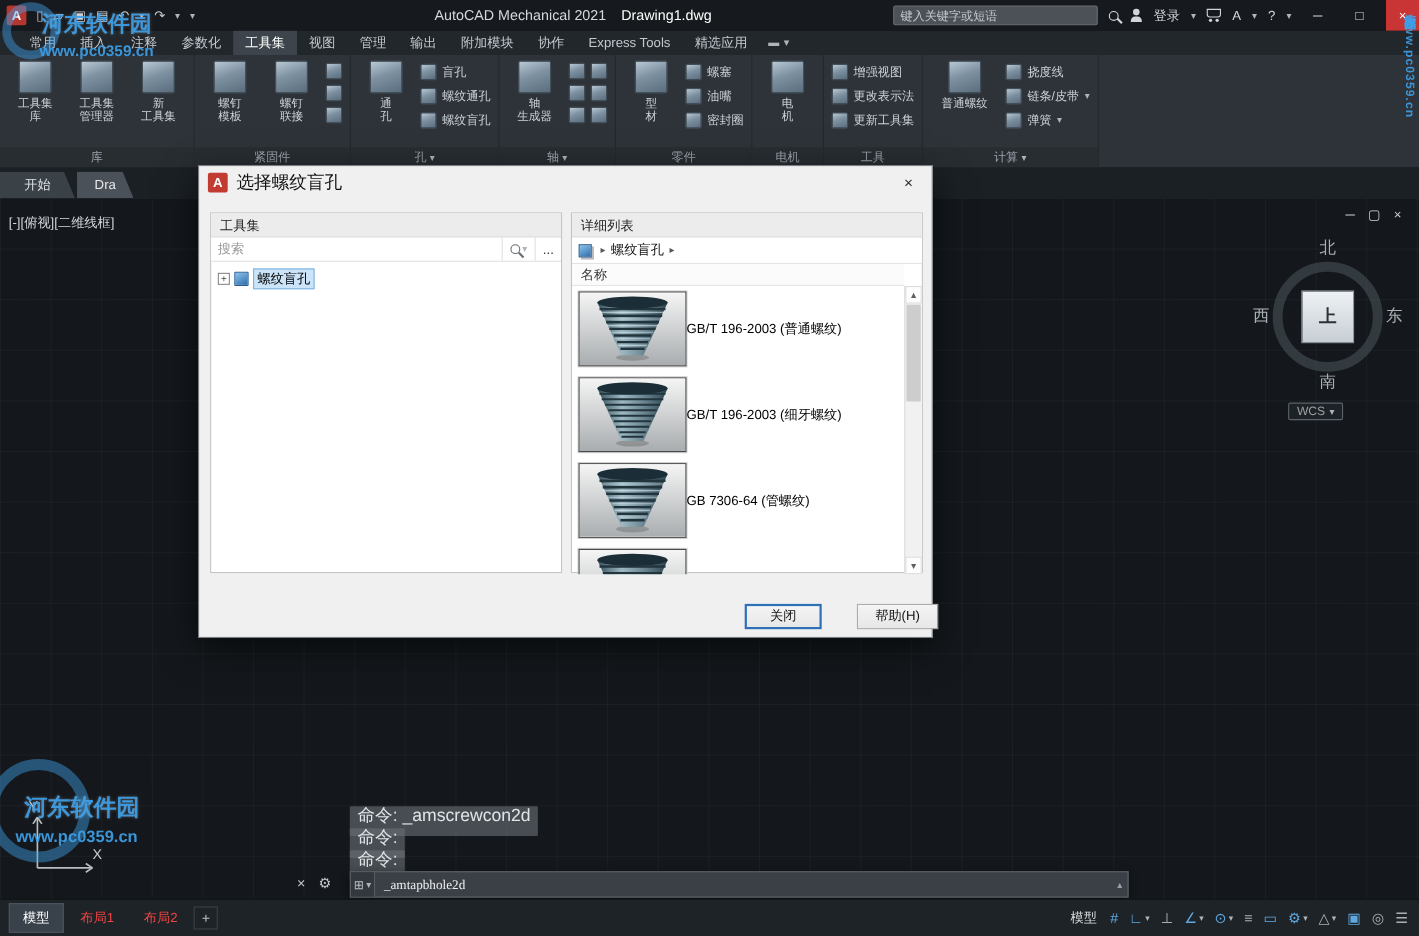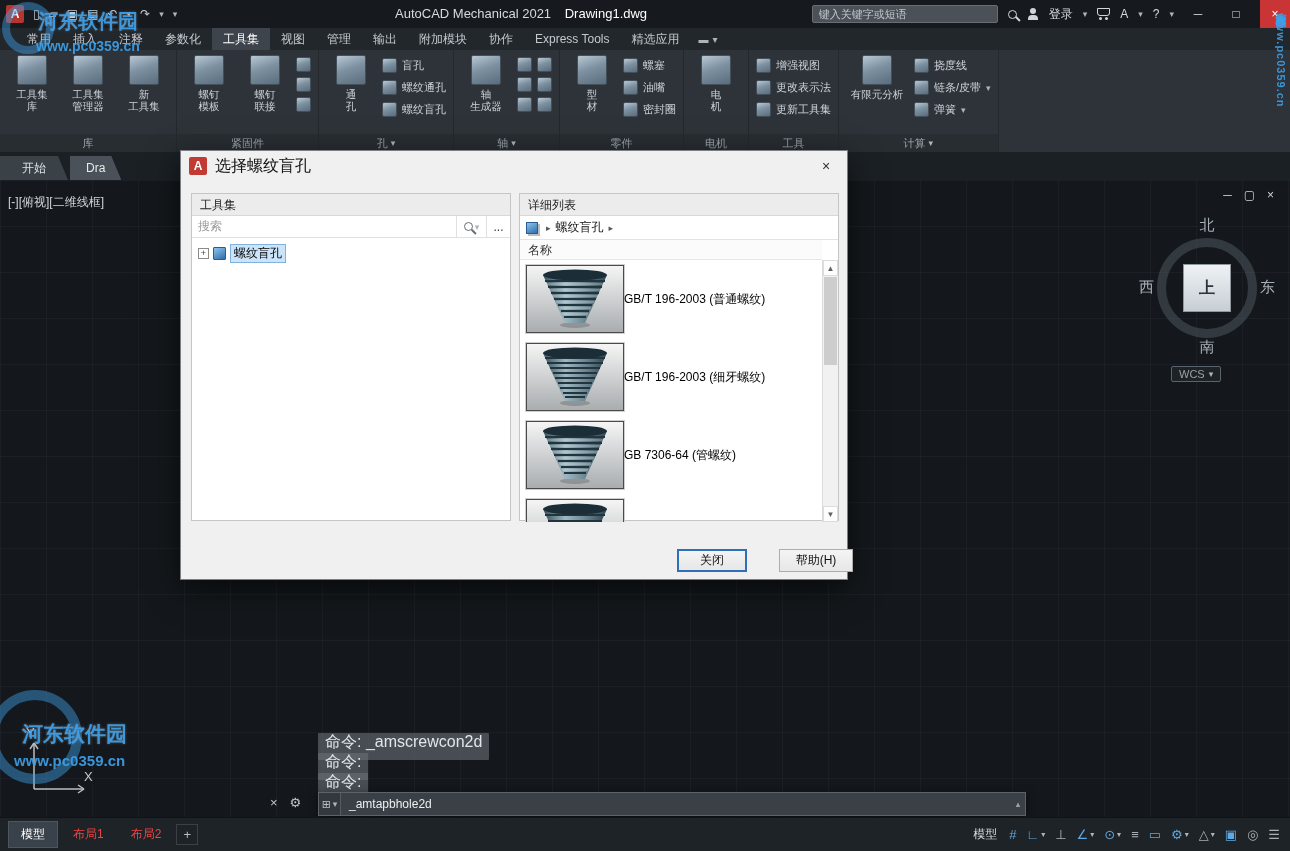--- a/index.html
+++ b/index.html
@@ -65,21 +65,21 @@
   .vcube{position:absolute;left:1147px;top:40px;width:120px;height:170px;}
   .vring{position:absolute;left:10px;top:18px;width:100px;height:100px;border:9px solid rgba(130,142,153,0.28);border-radius:50%;}
   .vlabel{position:absolute;font-size:15px;color:#a9b1b8;}
   .vface{position:absolute;left:36px;top:44px;width:48px;height:48px;background:linear-gradient(#eef2f5,#c7ced4);border:1px solid #8e979e;display:flex;align-items:center;justify-content:center;font-size:16px;color:#2b3238;font-weight:bold;cursor:pointer;}
   .wcs{position:absolute;left:24px;top:146px;padding:1px 7px;border:1px solid #5a636b;border-radius:2px;background:rgba(32,37,42,0.75);color:#9aa2a8;font-size:11px;display:flex;gap:4px;align-items:center;cursor:pointer;}
 
   
   .chip{position:absolute;height:27px;line-height:17px;background:rgba(104,110,116,0.62);color:#e2e5e8;font-size:16px;padding:0 7px;border-radius:1px;white-space:nowrap;text-align:center;}
   .cmdbar{position:absolute;left:318px;top:612px;width:708px;height:24px;background:#3a4046;border:1px solid #5c636a;display:flex;align-items:center;box-shadow:0 2px 8px rgba(0,0,0,0.5);}
   .cmdbar .grip{width:22px;height:100%;display:flex;align-items:center;justify-content:center;gap:2px;background:#32383d;color:#bac0c5;font-size:11px;border-right:1px solid #565c62;}
-  .cmdbar .txt{margin-left:8px;font-family:Liberation Sans, sans-serif;font-size:12px;color:#eceef0;}
+  .cmdbar .txt{margin-left:8px;font-family:Liberation Serif, serif;font-size:12px;color:#eceef0;}
   .cmdbar .scroll{margin-left:auto;width:14px;color:#9aa0a6;font-size:9px;text-align:center;}
   .cmdaux{position:absolute;top:615px;display:flex;gap:12px;color:#c2c7cc;font-size:13px;}
 
   
   .ucs{position:absolute;left:12px;top:545px;}
 
   
   .statusbar{position:absolute;bottom:0;left:0;right:0;height:34px;background:#1e2327;border-top:1px solid #101316;display:flex;align-items:center;z-index:5;}
   .ltabs{display:flex;align-items:center;gap:3px;margin-left:8px;}
   .ltab{font-size:12px;color:#ef4444;padding:4px 12px;cursor:pointer;}
@@ -364,21 +364,21 @@
       </div>
       <div class="plabel">
           <span>工具</span>
         </div>
     </div>
 
     <div class="panel">
       <div class="pbody">
         <div class="rbig" style="width:62px;">
           <span class="ic32"></span>
-          <span class="lbl">有限元分析</span>
+          <span class="lbl">普通螺纹</span>
         </div>
         <div class="rrows">
           <div class="rrow">
             <span class="ic16"></span>
             <span class="lbl">挠度线</span>
           </div>
           <div class="rrow">
             <span class="ic16"></span>
             <span class="lbl">链条/皮带</span>
             <span class="caret">▾</span>

